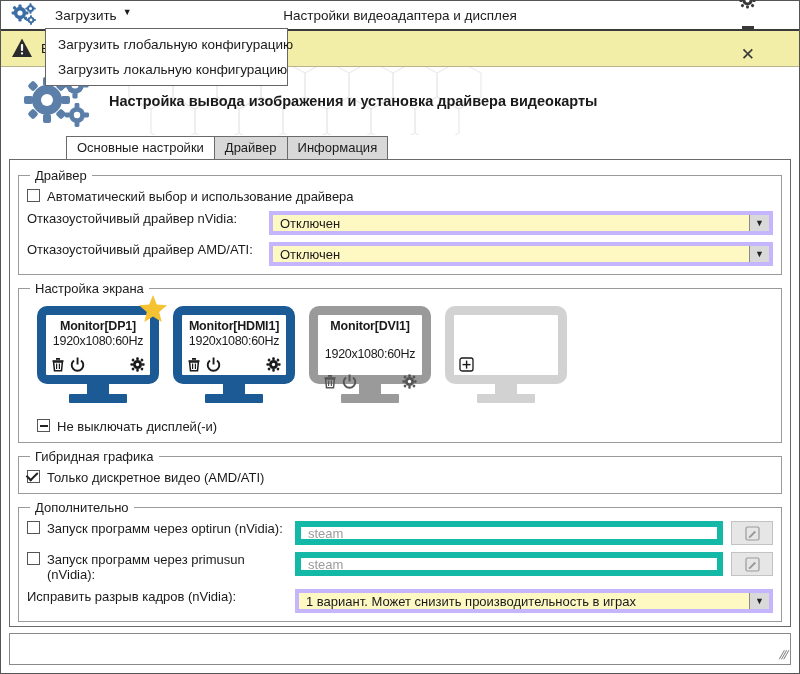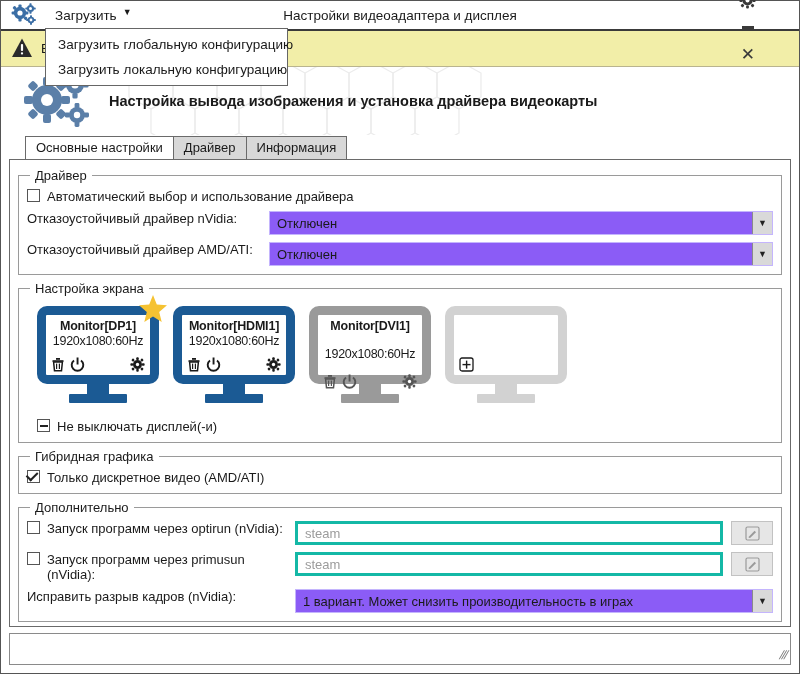--- a/index.html
+++ b/index.html
@@ -93,21 +93,21 @@
   .header-gears { position: relative; z-index: 2; margin-left: 22px; width: 74px; height: 62px;}
   .header-title {
     position: relative; z-index: 2;
     margin-left: 12px;
     font-size: 14.5px; font-weight: 600; color: #1a1a1a;
   }
 
   
   .tabs {
     flex: 0 0 24px; display: flex; align-items: flex-end;
-    padding-left: 24px; height: 24px;
+    padding-left: 24px; height: 24px; margin-left: 41px;
   }
   .tab {
     border: 1px solid #6a6a6a; border-bottom: none;
     background: #d8d8d8;
     padding: 3px 10px 3px 10px;
     font-size: 13px; line-height: 16px;
     margin-right: -1px; cursor: default;
     position: relative; z-index: 1;
   }
   .tab.active { background: #ffffff; z-index: 3; }
@@ -155,36 +155,36 @@
     content: ""; position: absolute;
     width: 8px; height: 2px; background: #222;
   }
   .cb-label { font-size: 13px; cursor: default; }
 
   .field-label { font-size: 13px; white-space: nowrap; }
 
   
   .combo {
     flex: 1 1 auto; height: 24px;
-    border: 1px solid #c4b5fd; background: #8b5cf6;
+    border: 4px solid #c4b5fd; background: #fef9c3;
     display: flex; align-items: center;
     font-size: 13px; cursor: default; min-width: 0;
   }
   .combo .val { padding-left: 7px; flex: 1 1 auto; overflow: hidden; white-space: nowrap; }
   .combo .arrow {
     flex: 0 0 20px; height: 100%;
     background: #d9d9d9; border-left: 1px solid #8a8a8a;
     display: flex; align-items: center; justify-content: center;
     font-size: 9px; color: #222;
   }
 
   
   .tinput {
     flex: 1 1 auto; height: 24px;
-    border: 3px solid #14b8a6; background: #fff;
+    border: 6px solid #14b8a6; background: #fff;
     display: flex; align-items: center; padding-left: 7px;
     font-size: 13px; color: #9b9b9b; min-width: 0;
   }
   .editbtn {
     flex: 0 0 42px; height: 24px; margin-left: 8px;
     border: 1px solid #c2c2c2; background: #e6e6e6;
     display: flex; align-items: center; justify-content: center;
   }
 
   

